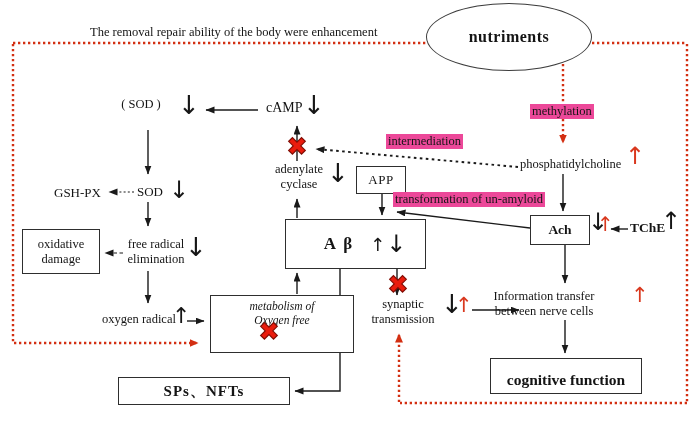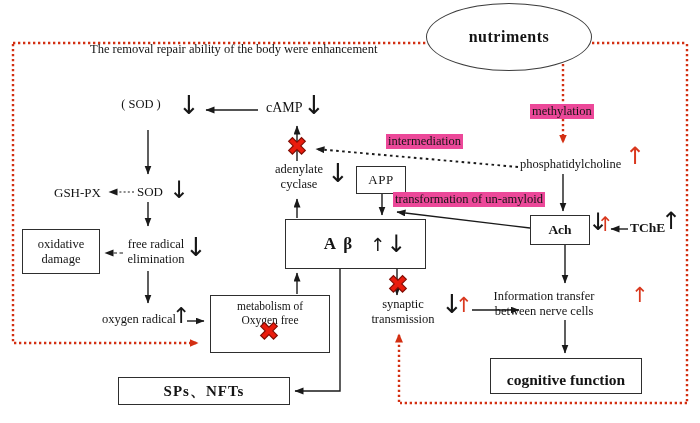--- a/index.html
+++ b/index.html
@@ -68,21 +68,21 @@
       <line x1="397" y1="268" x2="397" y2="295" marker-end="url(#mB)"></line>
     </g>
 
     <g stroke="#1a1a1a" fill="none">
       <line x1="134" y1="192" x2="109" y2="192" stroke-width="1.2" stroke-dasharray="2,2.2" marker-end="url(#mB)"></line>
       <line x1="123" y1="253" x2="105" y2="253" stroke-width="1.2" stroke-dasharray="3.5,2.5" marker-end="url(#mB)"></line>
       <line x1="518" y1="167" x2="316" y2="149" stroke-width="1.9" stroke-dasharray="2.6,3.4" marker-end="url(#mB)"></line>
     </g>
   </svg>
 
-  <div class="lbl" style="left:90px;top:25px;font-size:12.5px;margin-top:17px;">The removal repair ability of the body were enhancement</div>
+  <div class="lbl" style="left:90px;top:25px;font-size:12.5px;">The removal repair ability of the body were enhancement</div>
 
   <div class="ellipse" style="left:426px;top:3px;width:164px;height:66px;">
     <span class="bold" style="font-size:16px;letter-spacing:0.5px;">nutriments</span>
   </div>
 
   <div class="lbl ctr" style="left:94px;top:97px;width:94px;">
     <div>( SOD )</div>
   </div>
   <span class="arr" style="left:178px;top:94px;font-size:26px;">↓</span>
 
@@ -133,21 +133,21 @@
     <span class="bold" style="font-size:13.5px;">Ach</span>
   </div>
   <span class="arr" style="left:588px;top:212px;font-size:24px;">↓</span>
   <span class="arr red" style="left:597px;top:215px;font-size:20px;">↑</span>
   <span class="lbl bold" style="left:630px;top:220px;font-size:13.5px;">TChE</span>
   <span class="arr" style="left:661px;top:211px;font-size:24px;">↑</span>
 
   <span class="lbl" style="left:102px;top:312px;">oxygen radical</span>
   <span class="arr" style="left:172px;top:306px;font-size:22px;">↑</span>
 
-  <div class="box boxcol" style="left:210px;top:295px;width:120px;height:58px;border-width:1.4px;justify-content:flex-start;padding-top:4px;box-sizing:border-box;">
+  <div class="box boxcol" style="left:210px;top:295px;width:144px;height:58px;border-width:1.4px;justify-content:flex-start;padding-top:4px;box-sizing:border-box;font-style:italic;">
     <div style="font-size:11.5px;line-height:1.2;">metabolism of</div>
     <div style="font-size:11.5px;line-height:1.2;">Oxygen free</div>
   </div>
 
   <div class="lbl ctr" style="left:364px;top:297px;width:78px;">
     <div>synaptic</div>
     <div>transmission</div>
   </div>
   <span class="arr" style="left:441px;top:293px;font-size:26px;">↓</span>
   <span class="arr red" style="left:455px;top:296px;font-size:21px;">↑</span>

